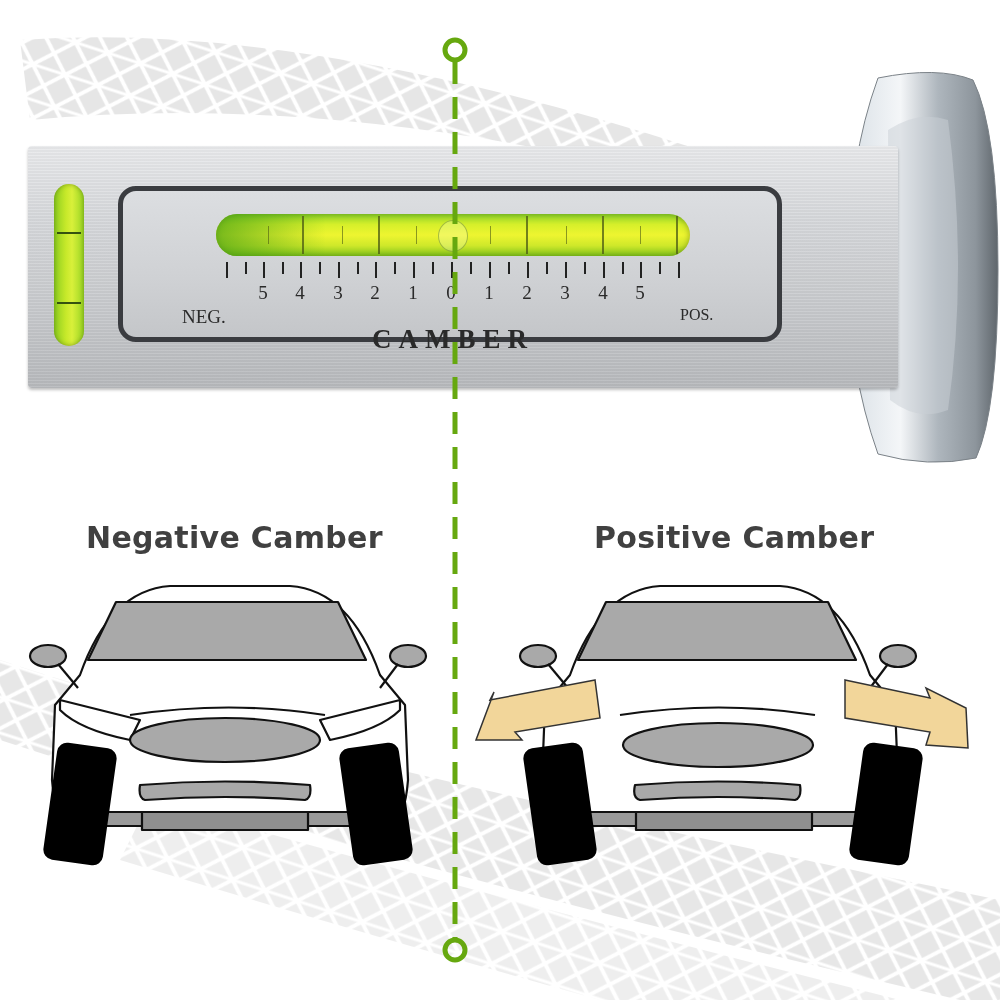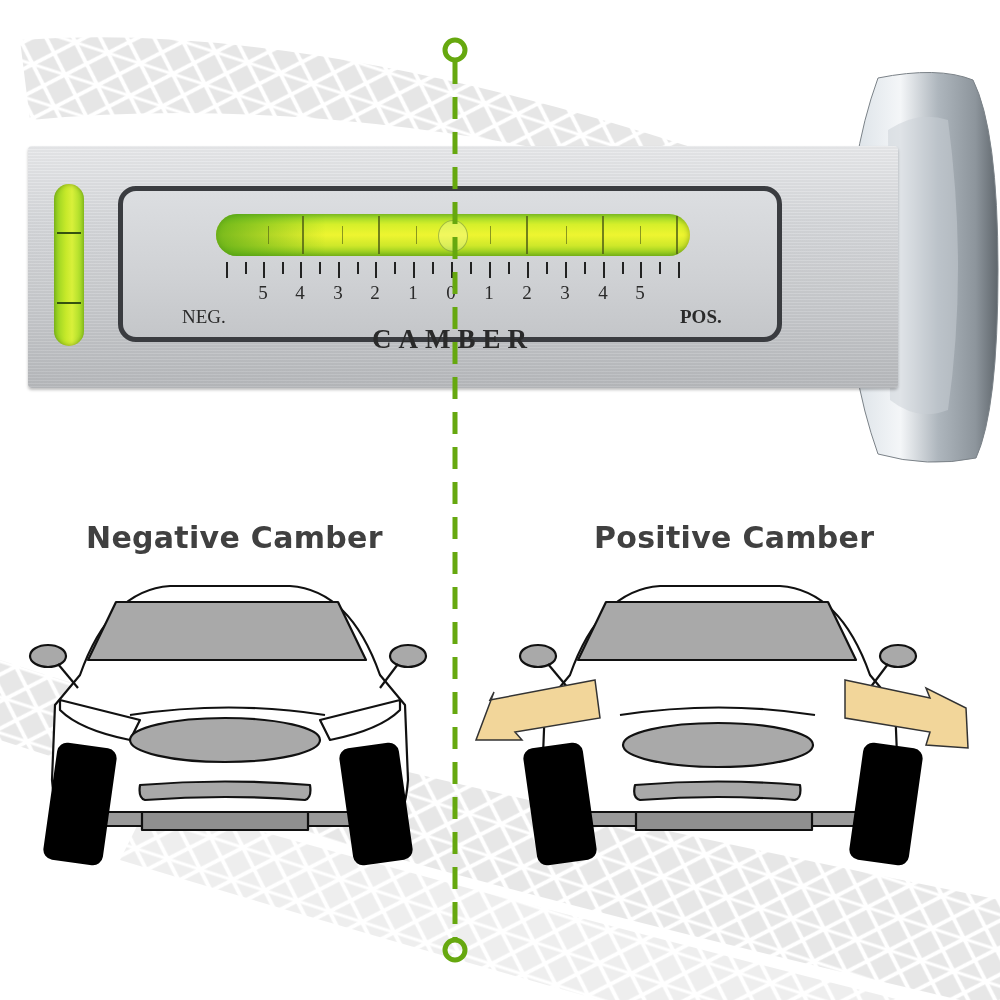--- a/index.html
+++ b/index.html
@@ -132,21 +132,21 @@
 <span class="scale-num" style="left:413px">1</span>
 <span class="scale-num" style="left:451px">0</span>
 <span class="scale-num" style="left:489px">1</span>
 <span class="scale-num" style="left:527px">2</span>
 <span class="scale-num" style="left:565px">3</span>
 <span class="scale-num" style="left:603px">4</span>
 <span class="scale-num" style="left:640px">5</span>
 
 <span class="gauge-label" style="left:182px;top:306px;font-size:19px;">NEG.</span>
 <span class="gauge-label" style="left:372px;top:324px;font-size:27px;font-weight:bold;letter-spacing:7px;">CAMBER</span>
-<span class="gauge-label" style="left:680px;top:306px;font-size:19px;font-weight:bold;">POS.</span>
+<span class="gauge-label" style="left:680px;top:306px;font-size:16px;">POS.</span>
 
 <div class="heading" style="left:86px">Negative Camber</div>
 <div class="heading" style="left:594px">Positive Camber</div>
 
 <svg class="car" style="left:20px;top:580px" width="420" height="300" viewBox="0 0 420 300">
   <g stroke="#111" stroke-width="2.2" fill="#fff" stroke-linejoin="round">
     <path d="M60 95 Q90 10 150 6 L270 6 Q330 10 360 95 L385 125 L388 200 Q385 240 370 245 L50 245 Q35 240 32 200 L35 125 Z"></path>
     <path d="M68 80 L96 22 L318 22 L346 80 Z" fill="#a9a9a9"></path>
     <ellipse cx="28" cy="76" rx="18" ry="11" fill="#a9a9a9"></ellipse>
     <path d="M38 84 L58 108"></path>

